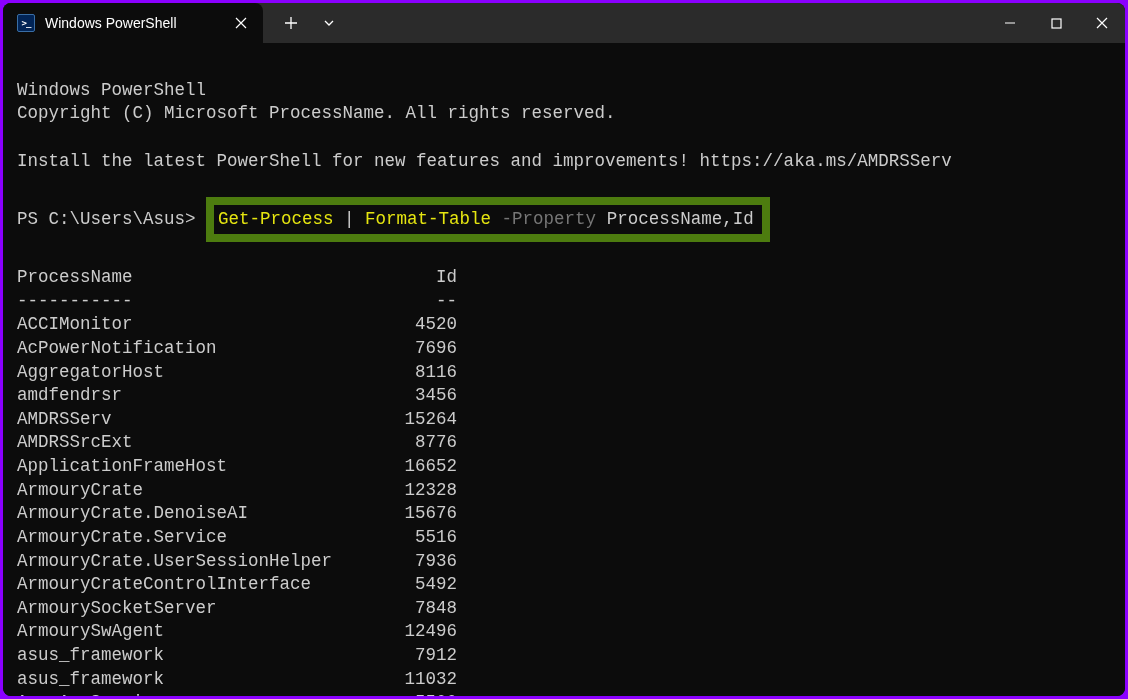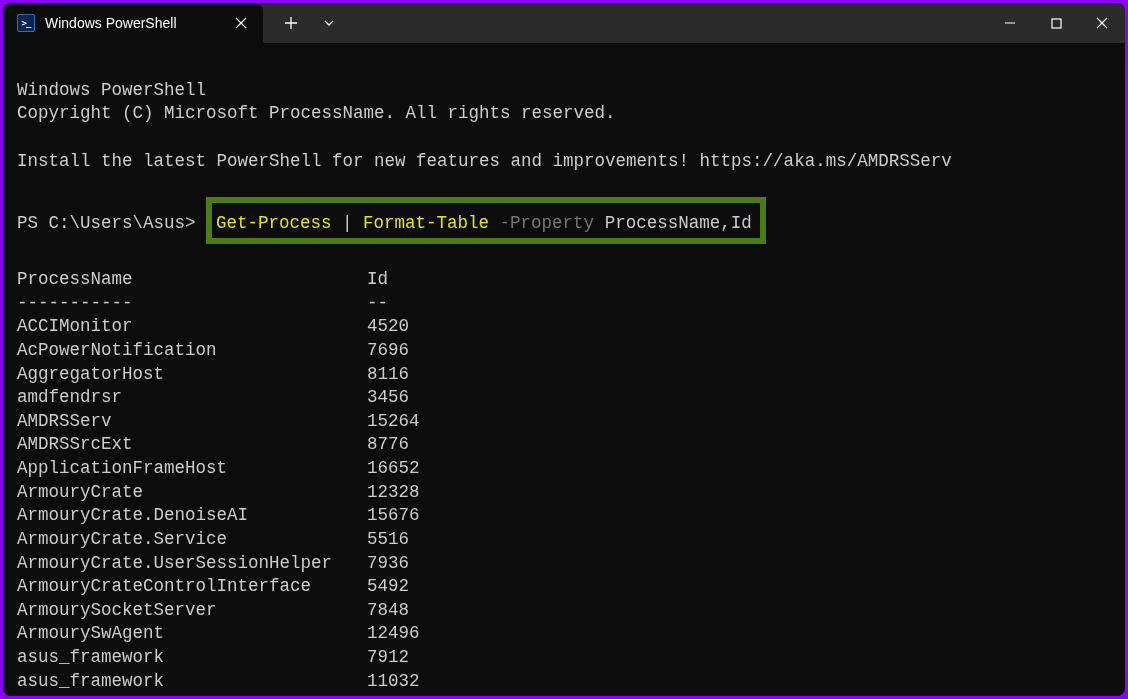--- a/index.html
+++ b/index.html
@@ -114,37 +114,37 @@
       flex: 1;
       background: #0c0c0c;
       padding: 12px 14px;
       color: #cccccc;
       font-size: 17.5px;
       line-height: 1.35;
       white-space: pre;
       overflow: hidden;
     }
     .cmd-highlight {
-      border: 6px solid #4d7c0f;
-      padding: 9px 8px 3px 4px;
+      border: 8px solid #4d7c0f;
+      padding: 3px 8px 3px 4px;
       display: inline-block;
       font-family: Liberation Mono, monospace;
     }
     .cmd-yellow { color: #e5e510; }
     .cmd-gray { color: #767676; }
     .cmd-white { color: #cccccc; }
     .row {
       display: flex;
     }
     .col-name {
       width: 350px;
     }
     .col-id {
       width: 90px;
-      text-align: left;
+      text-align: right;
     }
     svg { display: block; }
   </style>
 </head>
 <body>
 
 <div class="window">
   <div class="titlebar">
     <div class="tab">
       <span class="ps-icon"></span>

